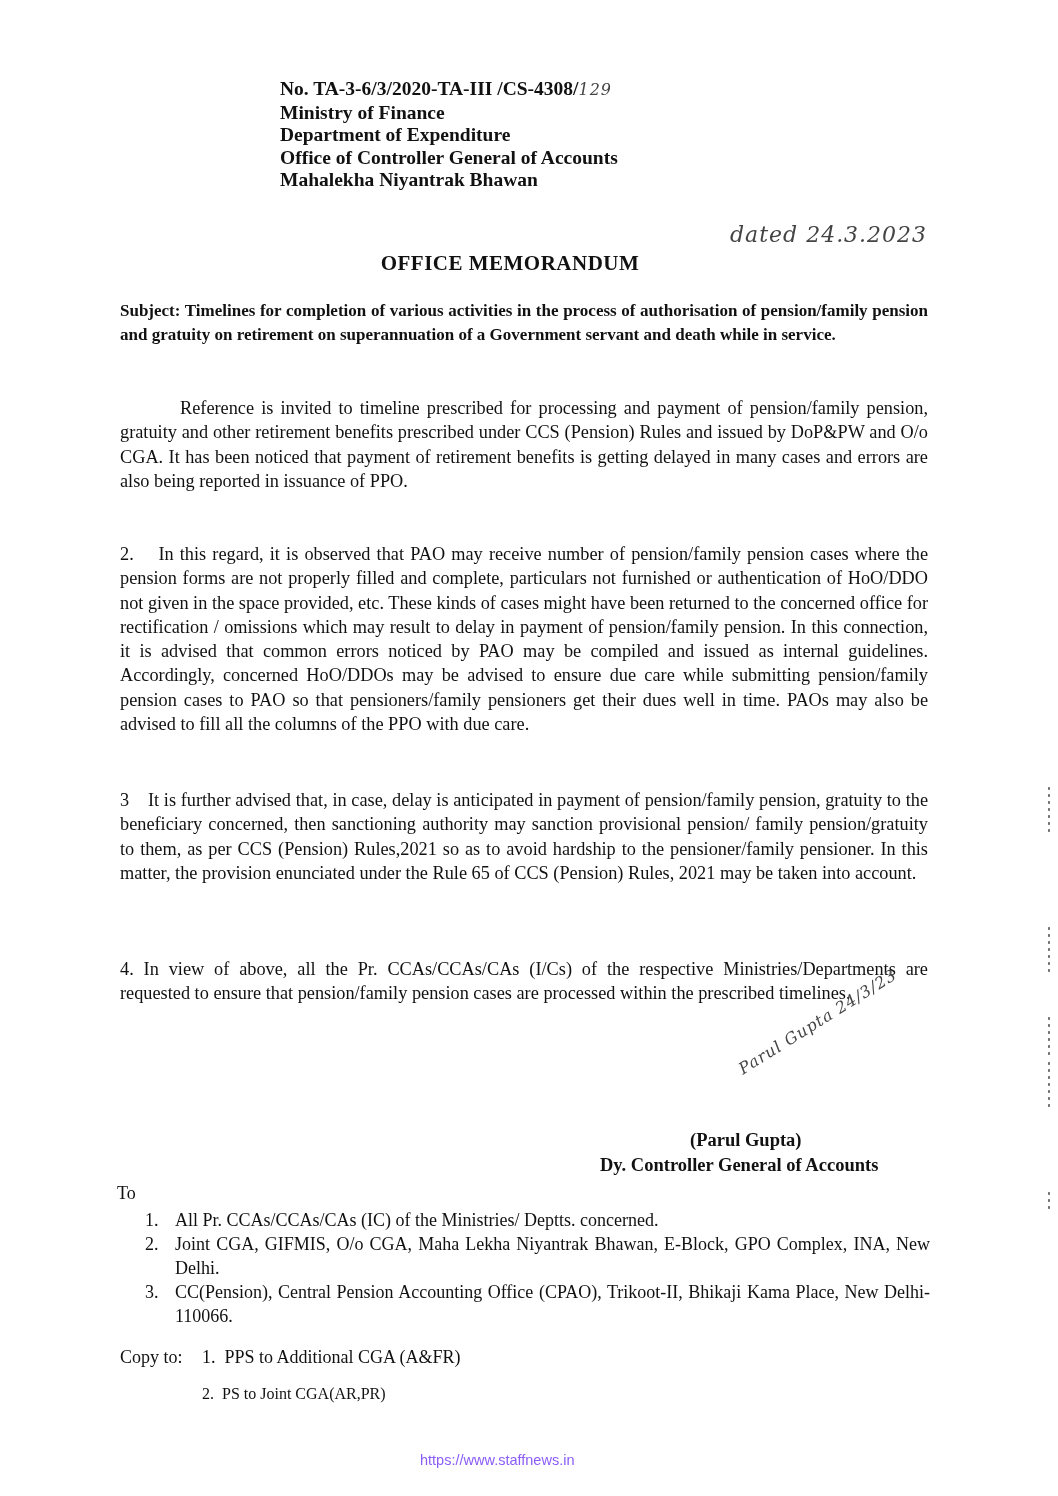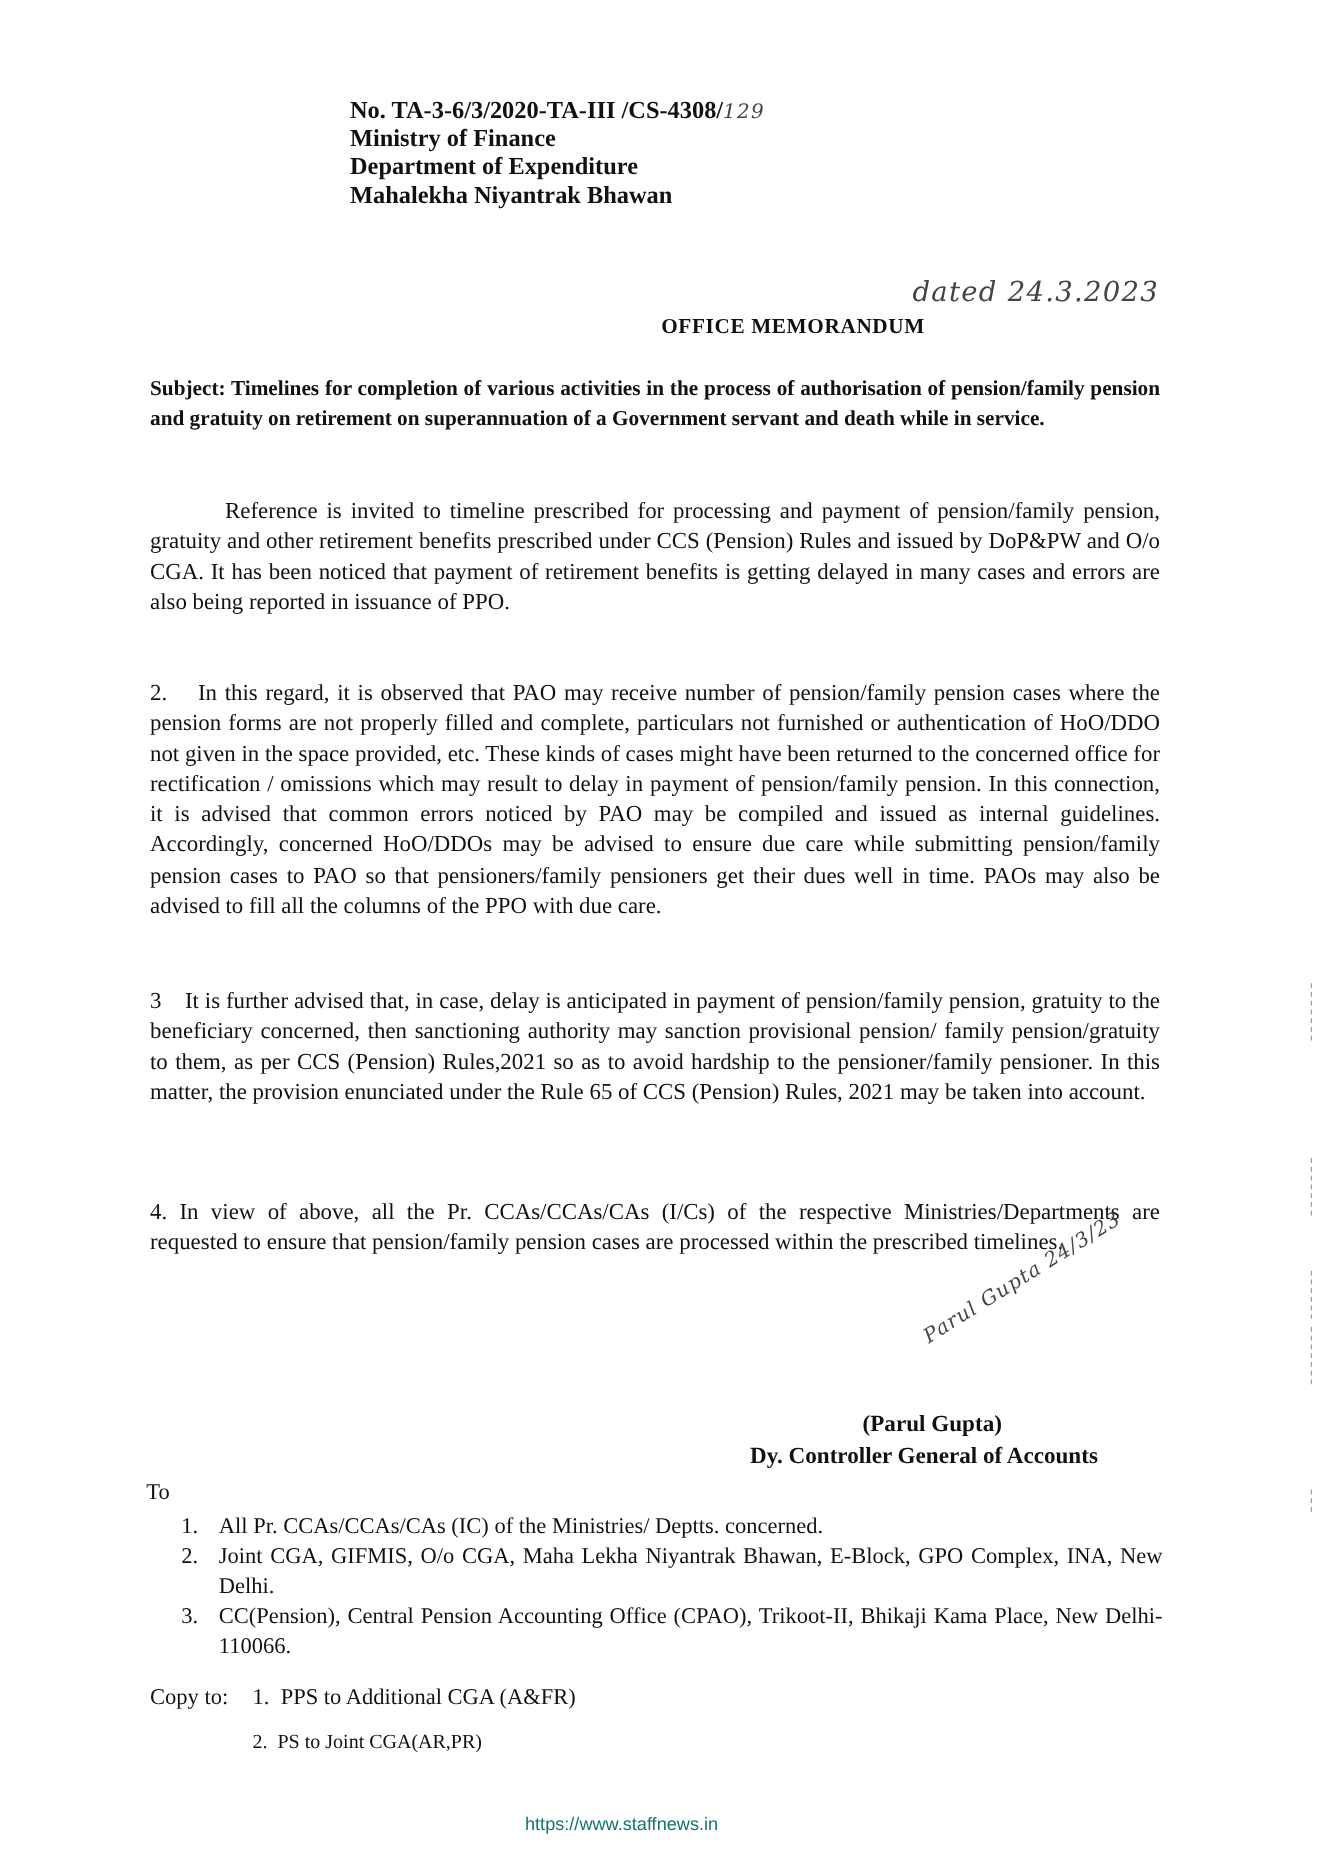--- a/index.html
+++ b/index.html
@@ -11,22 +11,22 @@
   .header {
     left: 280px; width: 460px; top: 78px; text-align: left;
     font-weight: bold; font-size: 19.5px; line-height: 22.6px;
   }
   .handwrite {
     font-family: "DejaVu Serif", serif; font-style: italic; color: #444;
     font-weight: normal; letter-spacing: 1px;
   }
   .date-note { left: 730px; top: 222px; font-size: 22px; }
   .om-title {
-    left: 280px; width: 460px; top: 251px; text-align: right;
-    font-weight: bold; font-size: 17px; letter-spacing: 0.5px;
+    left: 280px; width: 460px; top: 251px; text-align: center;
+    font-weight: bold; font-size: 21px; letter-spacing: 0.5px;
   }
   .subject {
     left: 120px; width: 808px; top: 299px; font-weight: bold;
     font-size: 17px; line-height: 23.5px; text-align: justify;
   }
   .para {
     left: 120px; width: 808px; font-size: 18.3px; line-height: 24.3px;
     text-align: justify; margin: 0;
   }
   .p1 { top: 396px; text-indent: 60px; }
@@ -45,36 +45,37 @@
     margin: 0; padding: 0; list-style: none;
   }
   .to-list li { display: flex; }
   .to-list .num { width: 30px; flex: none; }
   .to-list .txt { flex: 1; text-align: justify; font-family: Liberation Serif, serif; }
   .copy-to { left: 120px; top: 1347px; font-size: 18px; }
   .copy-1 { left: 202px; top: 1347px; font-size: 18px; }
   .copy-2 { left: 202px; top: 1385px; font-size: 16px; }
   .watermark {
     left: 420px; top: 1452px; font-family: "Liberation Sans", sans-serif;
-    font-size: 14.5px; color: #0f766e;
+    font-size: 14.5px; color: #8b5cf6;
   }
   .margin-dots {
     left: 1048px; width: 2px; background-image: radial-gradient(#333 40%, transparent 45%);
     background-size: 2px 7px; opacity: 0.7;
   }
 </style>
 </head>
 <body>
 
 <div class="abs header">
   <div>
     <span>No. TA-3-6/3/2020-TA-III /CS-4308/</span><span class="handwrite" style="font-size:16px;">129</span>
   </div>
   <div>Ministry of Finance</div>
   <div>Department of Expenditure</div>
+  <div>Office of Controller General of Accounts</div>
   <div>Mahalekha Niyantrak Bhawan</div>
 </div>
 
 <div class="abs handwrite date-note">dated 24.3.2023</div>
 
 <div class="abs om-title">OFFICE MEMORANDUM</div>
 
 <div class="abs subject">Subject: Timelines for completion of various activities in the process of authorisation of pension/family pension and gratuity on retirement on superannuation of a Government servant and death while in service.</div>
 
 <p class="abs para p1">Reference is invited to timeline prescribed for processing and payment of pension/family pension, gratuity and other retirement benefits prescribed under CCS (Pension) Rules and issued by DoP&amp;PW and O/o CGA. It has been noticed that payment of retirement benefits is getting delayed in many cases and   errors are also being reported in issuance of PPO.</p>

